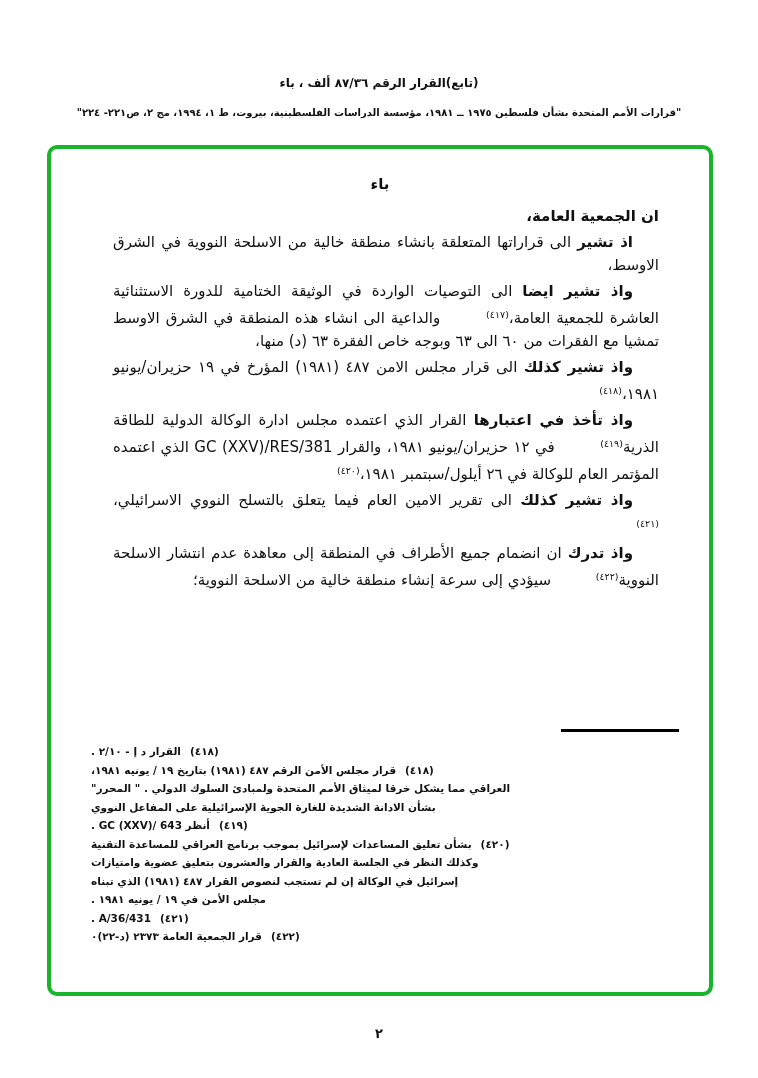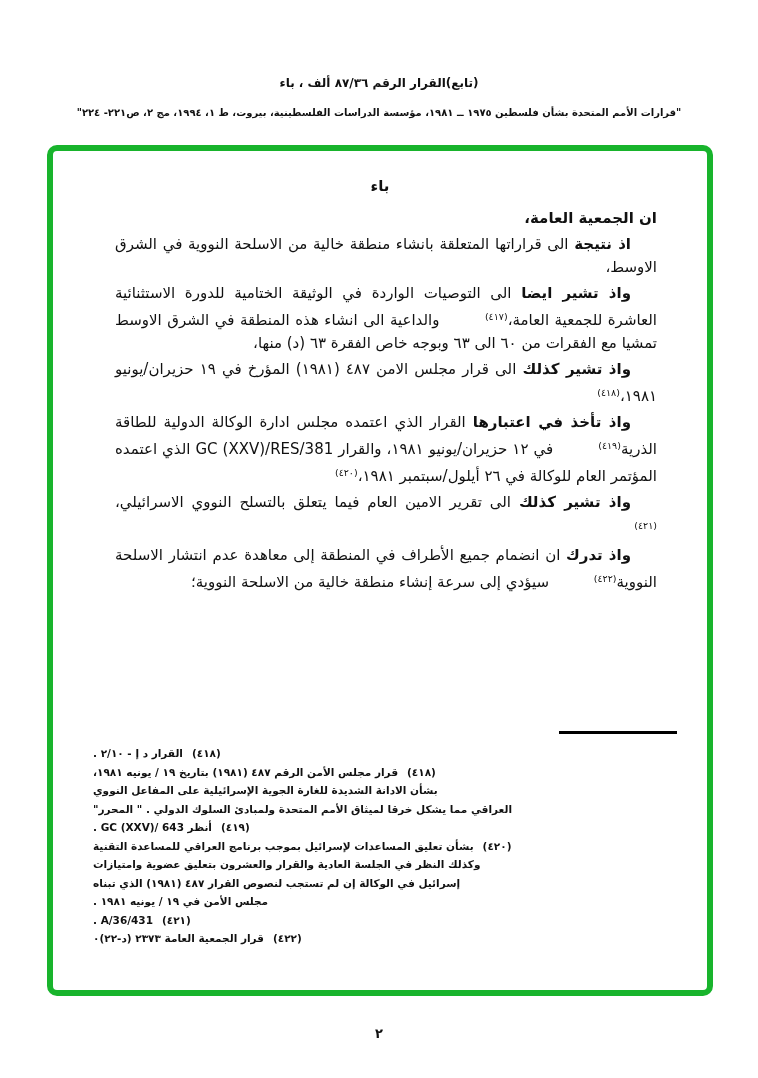--- a/index.html
+++ b/index.html
@@ -10,21 +10,21 @@
   .hdr-title{
     position:absolute;top:76px;left:0;right:0;text-align:center;
     direction:rtl;font-weight:bold;font-size:12px;letter-spacing:0.5px;
   }
   .hdr-source{
     position:absolute;top:107px;left:0;right:0;text-align:center;
     direction:rtl;font-weight:bold;font-size:10px;white-space:nowrap;
   }
   .frame{
     position:absolute;left:47px;top:145px;width:666px;height:851px;
-    border:6px solid #be185d;border-radius:10px;box-sizing:border-box;
+    border:4px solid #be185d;border-radius:10px;box-sizing:border-box;
     overflow:hidden;
   }
   .sec-head{
     margin-top:26px;text-align:center;font-weight:bold;font-size:15px;direction:rtl;
   }
   .doc-body{
     direction:rtl;padding:12px 50px 0 50px;font-size:15px;line-height:23px;
     text-align:justify;
   }
   .para{margin:0 0 3px 12px;}
@@ -49,33 +49,33 @@
 </head>
 <body>
 
 <div class="hdr-title">(تابع)القرار الرقم ٨٧/٣٦ ألف ، باء</div>
 <div class="hdr-source">"قرارات الأمم المتحدة بشأن فلسطين ١٩٧٥ ــ ١٩٨١، مؤسسة الدراسات الفلسطينية، بيروت، ط ١، ١٩٩٤، مج ٢، ص٢٢١- ٢٢٤"</div>
 
 <div class="frame" style="border-color: rgb(24, 180, 44);">
   <div class="sec-head">باء</div>
   <div class="doc-body">
       <div class="para"><span class="seg-b">ان الجمعية العامة،</span></div>
-      <div class="para indent"><span class="seg-b">اذ نتيجة</span><span class=""> الى قراراتها المتعلقة بانشاء منطقة خالية من الاسلحة النووية في الشرق الاوسط،</span></div>
+      <div class="para indent"><span class="seg-b">اذ تشير</span><span class=""> الى قراراتها المتعلقة بانشاء منطقة خالية من الاسلحة النووية في الشرق الاوسط،</span></div>
       <div class="para indent"><span class="seg-b">واذ تشير ايضا</span><span class=""> الى التوصيات الواردة في الوثيقة الختامية للدورة الاستثنائية العاشرة للجمعية العامة،</span><span class=" seg-sup">(٤١٧)</span><span class=""> والداعية الى انشاء هذه المنطقة في الشرق الاوسط تمشيا مع الفقرات من ٦٠ الى ٦٣ وبوجه خاص الفقرة ٦٣ (د) منها،</span></div>
       <div class="para indent"><span class="seg-b">واذ تشير كذلك</span><span class=""> الى قرار مجلس الامن ٤٨٧ (١٩٨١) المؤرخ في ١٩ حزيران/يونيو ١٩٨١،</span><span class=" seg-sup">(٤١٨)</span></div>
       <div class="para indent"><span class="seg-b">واذ تأخذ في اعتبارها</span><span class=""> القرار الذي اعتمده مجلس ادارة الوكالة الدولية للطاقة الذرية</span><span class=" seg-sup">(٤١٩)</span><span class=""> في ١٢ حزيران/يونيو ١٩٨١، والقرار GC (XXV)/RES/381 الذي اعتمده المؤتمر العام للوكالة في ٢٦ أيلول/سبتمبر ١٩٨١،</span><span class=" seg-sup">(٤٢٠)</span></div>
       <div class="para indent"><span class="seg-b">واذ تشير كذلك</span><span class=""> الى تقرير الامين العام فيما يتعلق بالتسلح النووي الاسرائيلي،</span><span class=" seg-sup">(٤٢١)</span></div>
       <div class="para indent"><span class="seg-b">واذ تدرك</span><span class=""> ان انضمام جميع الأطراف في المنطقة إلى معاهدة عدم انتشار الاسلحة النووية</span><span class=" seg-sup">(٤٢٢)</span><span class=""> سيؤدي إلى سرعة إنشاء منطقة خالية من الاسلحة النووية؛</span></div>
     </div>
   <div class="fn-divider"></div>
   <div class="fns">
       <div class="fn-line"><span class="fn-label">(٤١٨)</span><span>القرار د إ - ٢/١٠ .</span></div>
       <div class="fn-line"><span class="fn-label">(٤١٨)</span><span>قرار مجلس الأمن الرقم ٤٨٧ (١٩٨١) بتاريخ ١٩ / يونيه ١٩٨١،</span></div>
+      <div class="fn-line cont">العراقي مما يشكل خرقا لميثاق الأمم المتحدة ولمبادئ السلوك الدولي . " المحرر"</div>
       <div class="fn-line cont">بشأن الادانة الشديدة للغارة الجوية الإسرائيلية على المفاعل النووي</div>
-      <div class="fn-line cont">العراقي مما يشكل خرقا لميثاق الأمم المتحدة ولمبادئ السلوك الدولي . " المحرر"</div>
       <div class="fn-line"><span class="fn-label">(٤١٩)</span><span>أنظر GC (XXV)/ 643 .</span></div>
       <div class="fn-line"><span class="fn-label">(٤٢٠)</span><span>بشأن تعليق المساعدات لإسرائيل بموجب برنامج العراقي للمساعدة التقنية</span></div>
       <div class="fn-line cont">وكذلك النظر في الجلسة العادية والقرار والعشرون بتعليق عضوية وامتيازات</div>
       <div class="fn-line cont">إسرائيل في الوكالة إن لم تستجب لنصوص القرار ٤٨٧ (١٩٨١) الذي تبناه</div>
       <div class="fn-line cont">مجلس الأمن في ١٩ / يونيه ١٩٨١ .</div>
       <div class="fn-line"><span class="fn-label">(٤٢١)</span><span>A/36/431 .</span></div>
       <div class="fn-line"><span class="fn-label">(٤٢٢)</span><span>قرار الجمعية العامة ٢٣٧٣ (د-٢٢)٠</span></div>
     </div>
 </div>
 

